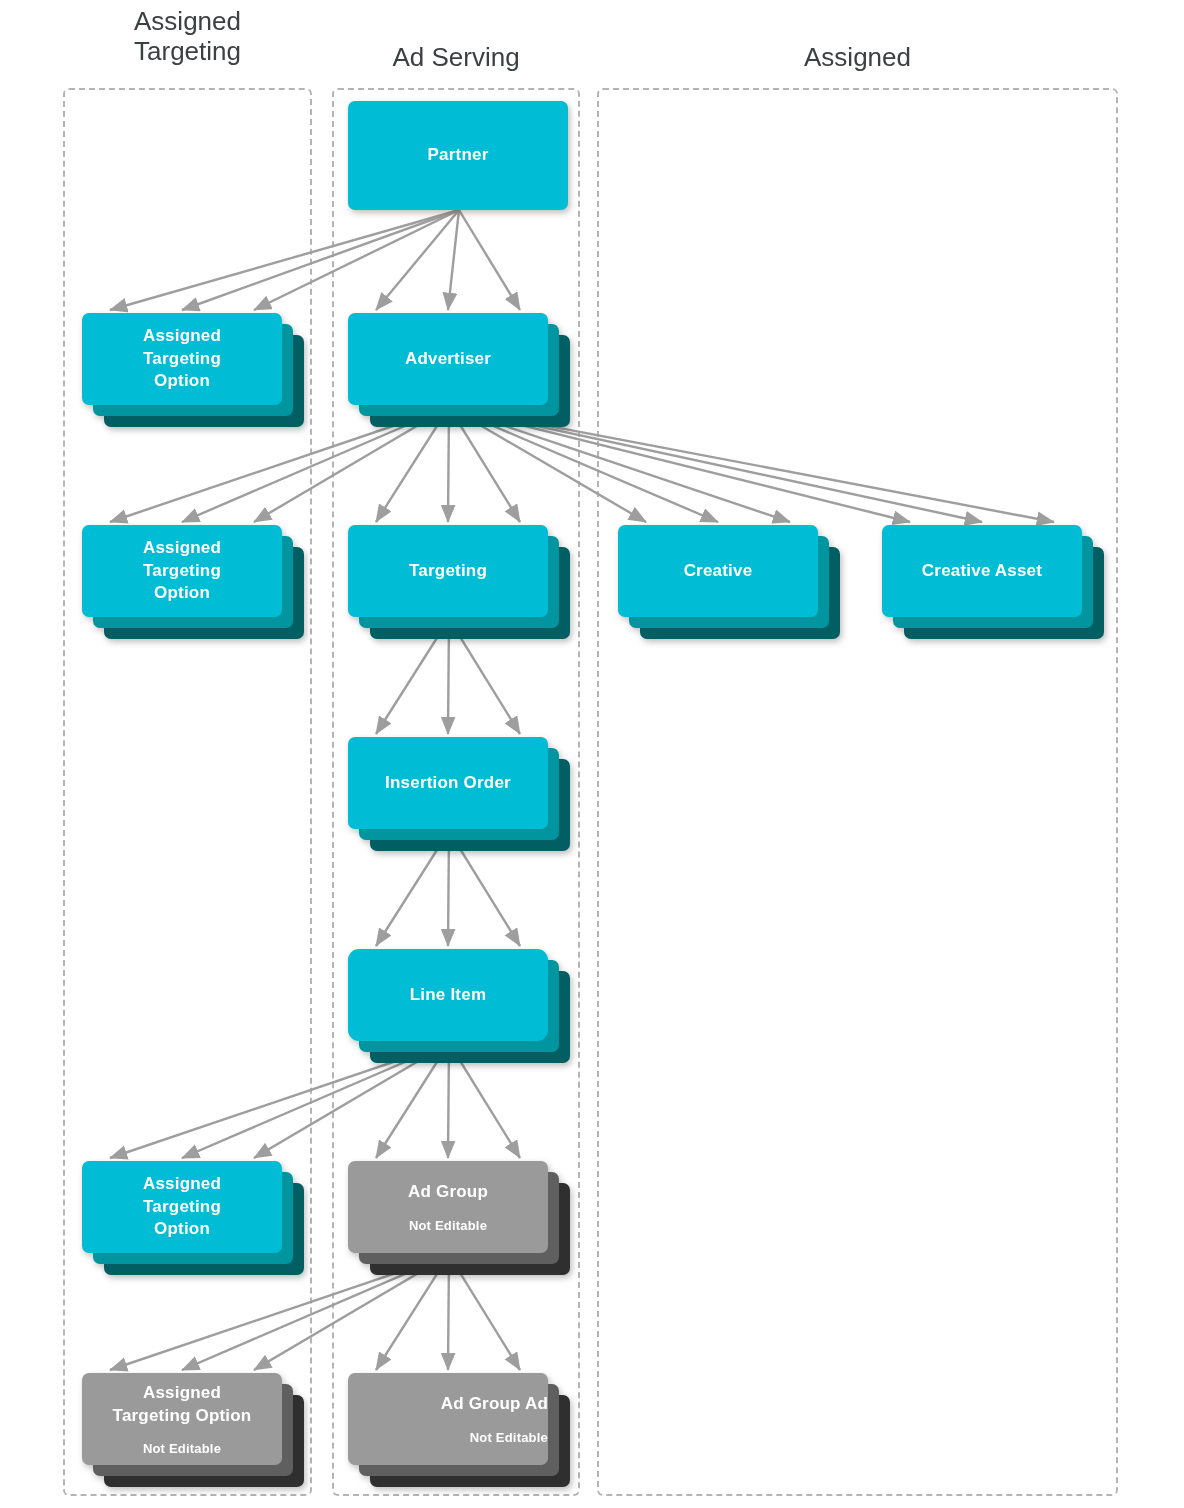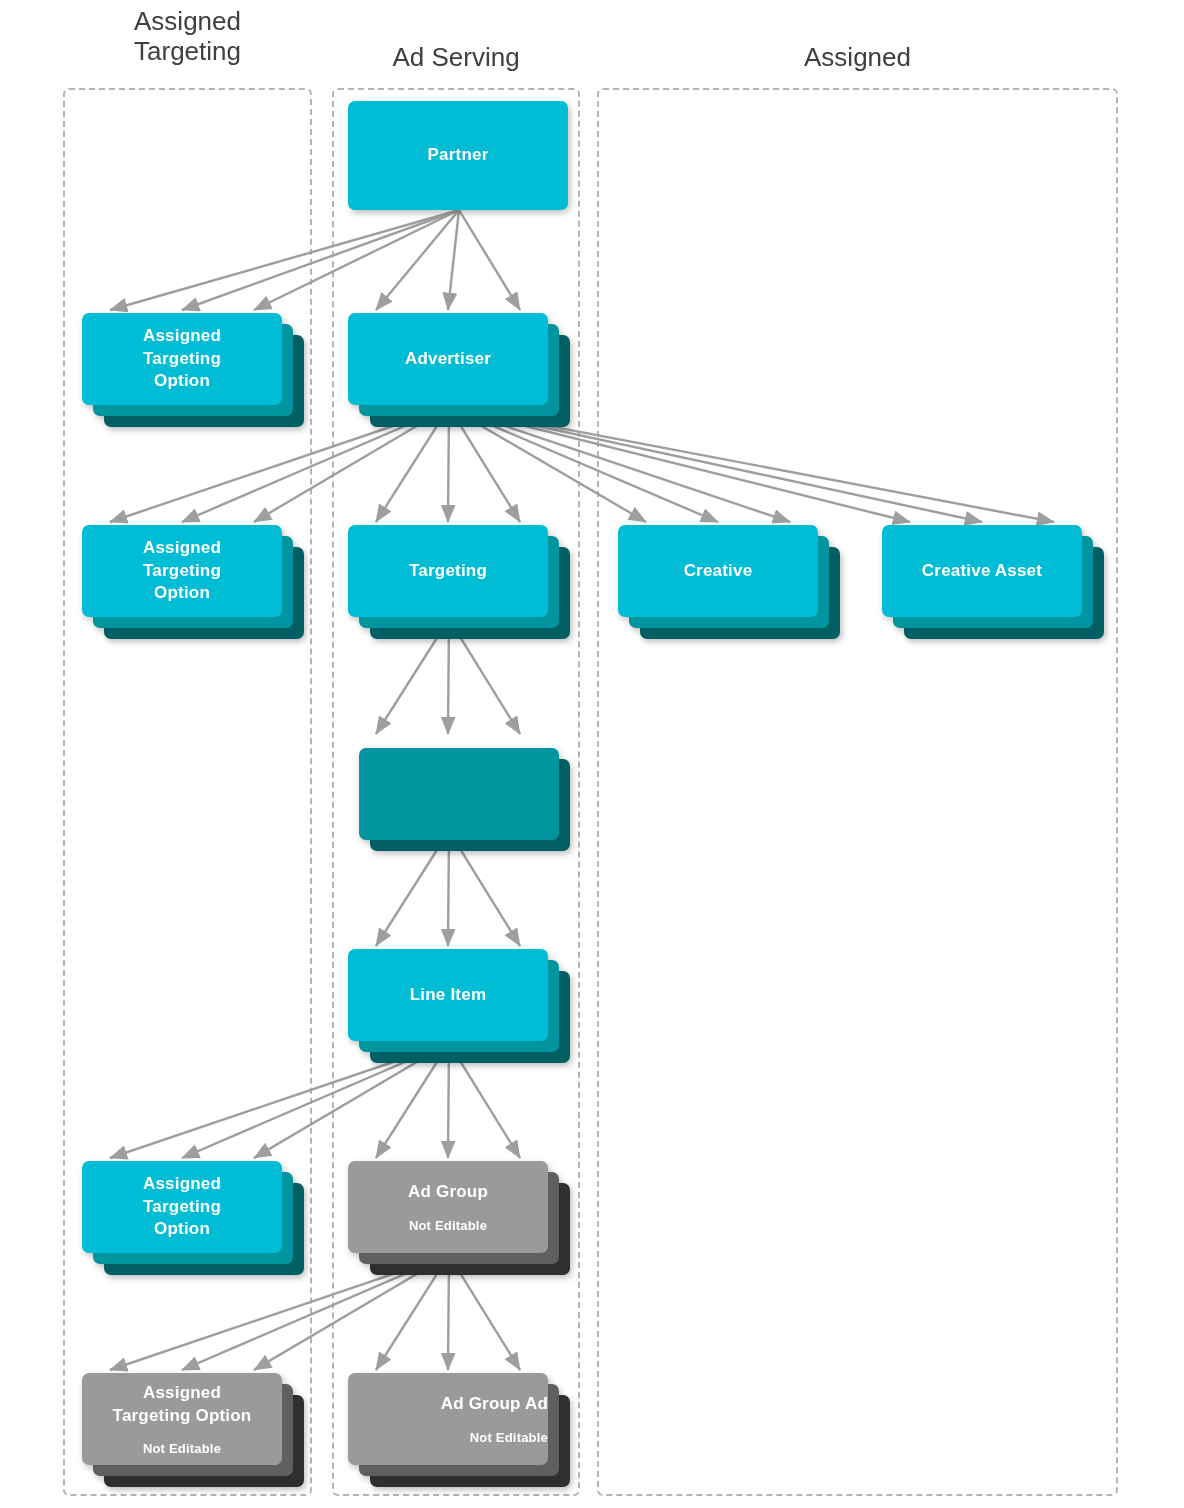--- a/index.html
+++ b/index.html
@@ -196,27 +196,30 @@
           <div class="layer mid" style="left: 11px; top: 11px; width: 200px; height: 92px;"></div>
           <div class="card" style="width: 200px; height: 92px; text-align: right;">
             <div class="title">Creative Asset</div>
           </div>
         </div>
       </div>
       <div class="node cyan" style="left: 348px; top: 737px; width: 222px; height: 114px;">
         <div class="shadowwrap" style="width: 222px; height: 114px;">
           <div class="layer back" style="left: 22px; top: 22px; width: 200px; height: 92px;"></div>
           <div class="layer mid" style="left: 11px; top: 11px; width: 200px; height: 92px;"></div>
+          <div class="card" style="width: 200px; height: 92px;">
+            <div class="title">Insertion Order</div>
+          </div>
         </div>
       </div>
       <div class="node cyan" style="left: 348px; top: 949px; width: 222px; height: 114px;">
         <div class="shadowwrap" style="width: 222px; height: 114px;">
           <div class="layer back" style="left: 22px; top: 22px; width: 200px; height: 92px;"></div>
           <div class="layer mid" style="left: 11px; top: 11px; width: 200px; height: 92px;"></div>
-          <div class="card" style="width: 200px; height: 92px;">
+          <div class="card" style="width: 200px; height: 92px; border-radius: 11px;">
             <div class="title">Line Item</div>
           </div>
         </div>
       </div>
       <div class="node cyan" style="left: 82px; top: 1161px; width: 222px; height: 114px;">
         <div class="shadowwrap" style="width: 222px; height: 114px;">
           <div class="layer back" style="left: 22px; top: 22px; width: 200px; height: 92px;"></div>
           <div class="layer mid" style="left: 11px; top: 11px; width: 200px; height: 92px;"></div>
           <div class="card" style="width: 200px; height: 92px;">
             <div class="title">Assigned

